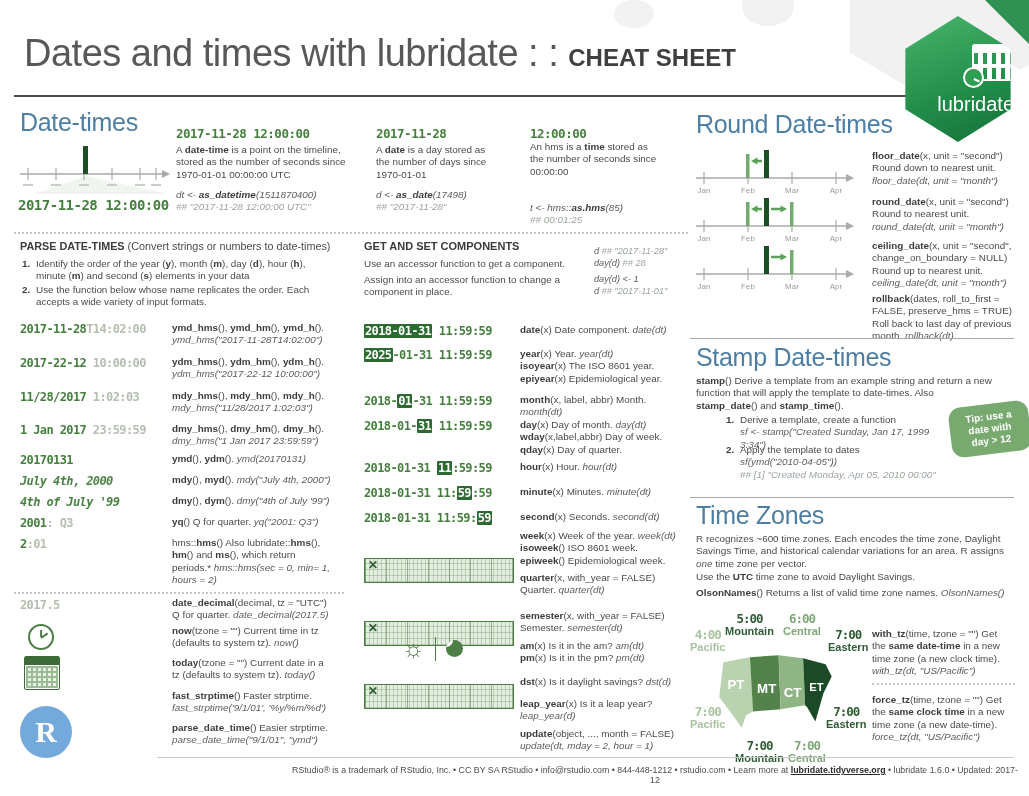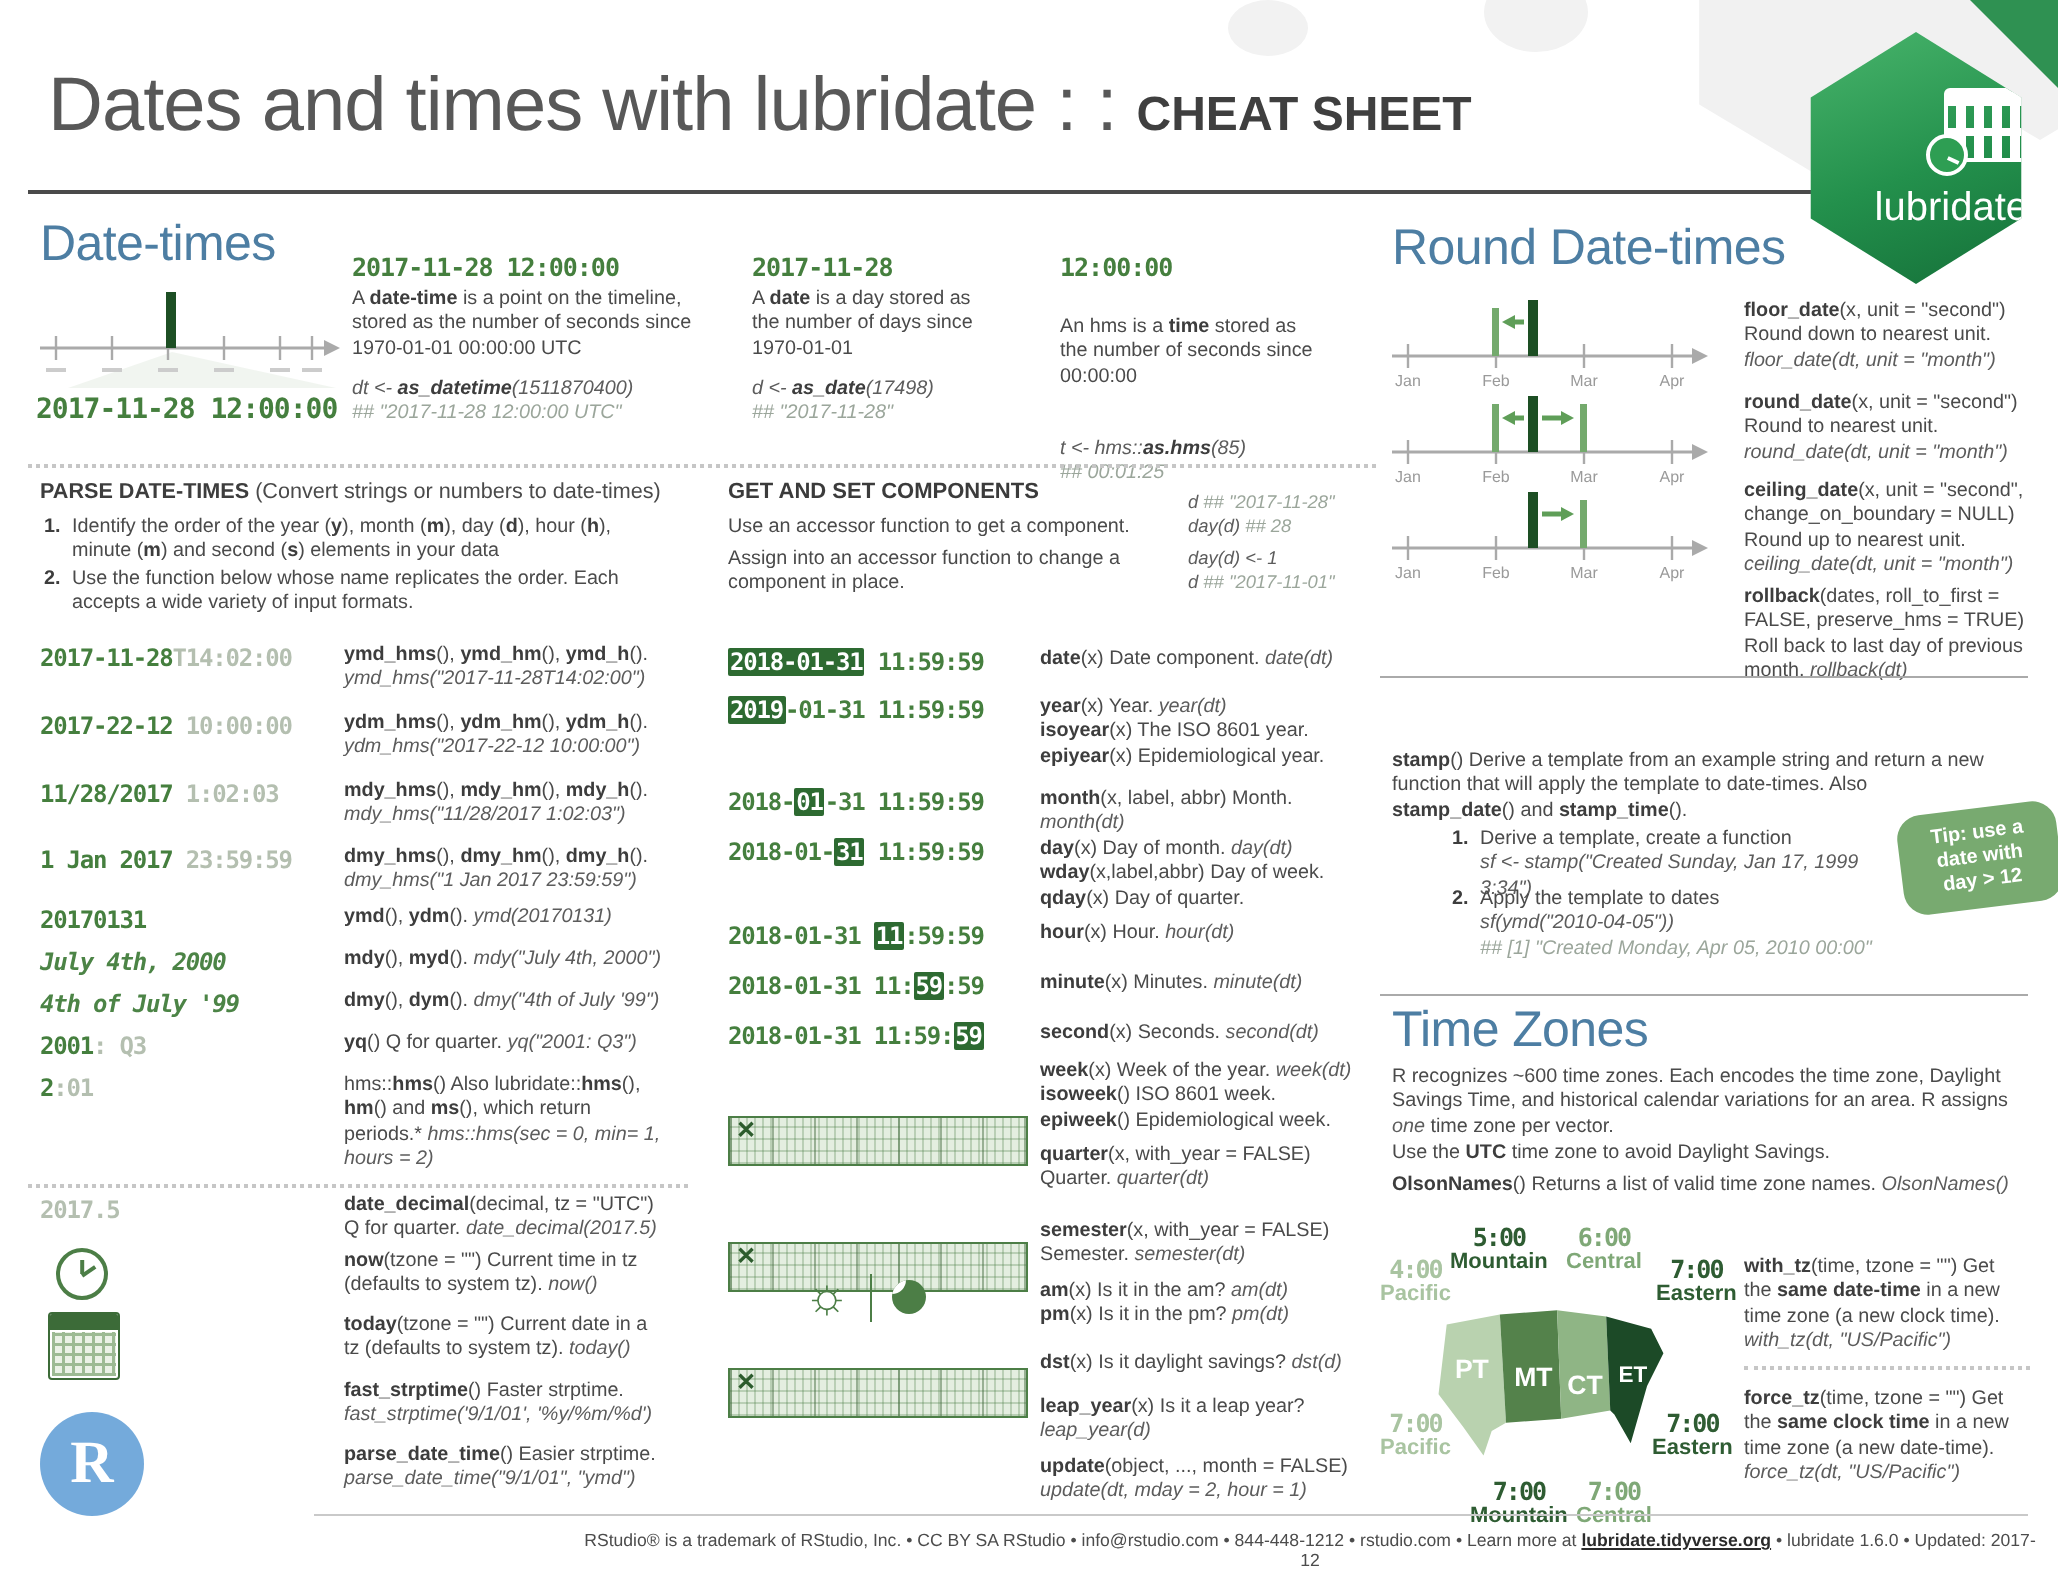--- a/index.html
+++ b/index.html
@@ -147,21 +147,21 @@
     <div class="txt" style="margin-top:8px"><span class="sg-i">dt &lt;- </span><span class="sg-bi">as_datetime</span><span class="sg-i">(1511870400)</span><br><span class="sg-c">## "2017-11-28 12:00:00 UTC"</span></div>
   </div>
 
   <div class="abs" style="left:376px;top:126px;width:148px">
     <div class="code-head">2017-11-28</div>
     <div class="txt" style="margin-top:3px"><span class="sg-r">A </span><span class="sg-b">date</span><span class="sg-r"> is a day stored as</span><br><span class="sg-r">the number of days since</span><br><span class="sg-r">1970-01-01</span></div>
     <div class="txt" style="margin-top:8px"><span class="sg-i">d &lt;- </span><span class="sg-bi">as_date</span><span class="sg-i">(17498)</span><br><span class="sg-c">## "2017-11-28"</span></div>
   </div>
   <div class="abs" style="left:530px;top:126px;width:160px">
     <div class="code-head">12:00:00</div>
-    <div class="txt" style="margin-top:17px"><span class="sg-r">An hms is a </span><span class="sg-b">time</span><span class="sg-r"> stored as</span><br><span class="sg-r">the number of seconds since</span><br><span class="sg-r">00:00:00</span></div>
+    <div class="txt" style="margin-top:0"><span class="sg-r">An hms is a </span><span class="sg-b">time</span><span class="sg-r"> stored as</span><br><span class="sg-r">the number of seconds since</span><br><span class="sg-r">00:00:00</span></div>
     <div class="txt" style="margin-top:24px"><span class="sg-i">t &lt;- hms::</span><span class="sg-bi">as.hms</span><span class="sg-i">(85)</span><br><span class="sg-c">## 00:01:25</span></div>
   </div>
 
   <div class="abs dotted" style="left:14px;top:232px;width:674px"></div>
 
   <div class="abs txt" style="left:20px;top:240px;font-size:10.8px"><span class="sg-b">PARSE DATE-TIMES</span><span class="sg-r"> (Convert strings or numbers to date-times)</span></div>
   <div class="abs txt num" style="left:22px;top:258px">1.</div>
   <div class="abs txt" style="left:36px;top:258px"><span class="sg-r">Identify the order of the year (</span><span class="sg-b">y</span><span class="sg-r">), month (</span><span class="sg-b">m</span><span class="sg-r">), day (</span><span class="sg-b">d</span><span class="sg-r">), hour (</span><span class="sg-b">h</span><span class="sg-r">),</span><br><span class="sg-r">minute (</span><span class="sg-b">m</span><span class="sg-r">) and second (</span><span class="sg-b">s</span><span class="sg-r">) elements in your data</span></div>
   <div class="abs txt num" style="left:22px;top:284px">2.</div>
   <div class="abs txt" style="left:36px;top:284px"><span class="sg-r">Use the function below whose name replicates the order. Each</span><br><span class="sg-r">accepts a wide variety of input formats.</span></div>
@@ -204,21 +204,21 @@
   </div>
 
   <div class="abs sec-head" style="left:364px;top:240px">GET AND SET COMPONENTS</div>
   <div class="abs txt" style="left:364px;top:258px;width:230px">Use an accessor function to get a component.</div>
   <div class="abs txt" style="left:364px;top:274px;width:230px"><span class="sg-r">Assign into an accessor function to change a</span><br><span class="sg-r">component in place.</span></div>
   <div class="abs txt-sm" style="left:594px;top:246px;width:100px"><span class="sg-i">d </span><span class="sg-c">## "2017-11-28"</span><br><span class="sg-i">day(d) </span><span class="sg-c">## 28</span></div>
   <div class="abs txt-sm" style="left:594px;top:274px;width:100px"><span class="sg-i">day(d) &lt;- 1</span><br><span class="sg-i">d </span><span class="sg-c">## "2017-11-01"</span></div>
 
   <div class="abs ex" style="left:364px;top:324px"><span class="exp"></span><span class="exh">2018-01-31</span><span class="exp"> 11:59:59</span></div>
   <div class="abs txt" style="left:520px;top:324px;width:172px"><span class="sg-b">date</span><span class="sg-r">(x) Date component. </span><span class="sg-i">date(dt)</span></div>
-  <div class="abs ex" style="left:364px;top:348px"><span class="exp"></span><span class="exh">2019</span><span class="exp">-01-31 11:59:59</span></div>
+  <div class="abs ex" style="left:364px;top:348px"><span class="exp"></span><span class="exh">2025</span><span class="exp">-01-31 11:59:59</span></div>
   <div class="abs txt" style="left:520px;top:348px;width:172px"><span class="sg-b">year</span><span class="sg-r">(x) Year. </span><span class="sg-i">year(dt)</span><br><span class="sg-b">isoyear</span><span class="sg-r">(x) The ISO 8601 year.</span><br><span class="sg-b">epiyear</span><span class="sg-r">(x) Epidemiological year.</span></div>
   <div class="abs ex" style="left:364px;top:394px"><span class="exp">2018-</span><span class="exh">01</span><span class="exp">-31 11:59:59</span></div>
   <div class="abs txt" style="left:520px;top:394px;width:172px"><span class="sg-b">month</span><span class="sg-r">(x, label, abbr) Month.</span><br><span class="sg-i">month(dt)</span></div>
   <div class="abs ex" style="left:364px;top:419px"><span class="exp">2018-01-</span><span class="exh">31</span><span class="exp"> 11:59:59</span></div>
   <div class="abs txt" style="left:520px;top:419px;width:172px"><span class="sg-b">day</span><span class="sg-r">(x) Day of month. </span><span class="sg-i">day(dt)</span><br><span class="sg-b">wday</span><span class="sg-r">(x,label,abbr) Day of week.</span><br><span class="sg-b">qday</span><span class="sg-r">(x) Day of quarter.</span></div>
   <div class="abs ex" style="left:364px;top:461px"><span class="exp">2018-01-31 </span><span class="exh">11</span><span class="exp">:59:59</span></div>
   <div class="abs txt" style="left:520px;top:461px;width:172px"><span class="sg-b">hour</span><span class="sg-r">(x) Hour. </span><span class="sg-i">hour(dt)</span></div>
   <div class="abs ex" style="left:364px;top:486px"><span class="exp">2018-01-31 11:</span><span class="exh">59</span><span class="exp">:59</span></div>
   <div class="abs txt" style="left:520px;top:486px;width:172px"><span class="sg-b">minute</span><span class="sg-r">(x) Minutes. </span><span class="sg-i">minute(dt)</span></div>
   <div class="abs ex" style="left:364px;top:511px"><span class="exp">2018-01-31 11:59:</span><span class="exh">59</span><span class="exp"></span></div>
@@ -306,20 +306,21 @@
     <polygon points="93,13 86.5,9.5 86.5,16.5" fill="#5f9e58"></polygon>
   </svg>
 
   <div class="abs txt" style="left:872px;top:150px;width:154px"><span class="sg-b">floor_date</span><span class="sg-r">(x, unit = "second")</span><br><span class="sg-r">Round down to nearest unit.</span><br><span class="sg-i">floor_date(dt, unit = "month")</span></div>
   <div class="abs txt" style="left:872px;top:196px;width:154px"><span class="sg-b">round_date</span><span class="sg-r">(x, unit = "second")</span><br><span class="sg-r">Round to nearest unit.</span><br><span class="sg-i">round_date(dt, unit = "month")</span></div>
   <div class="abs txt" style="left:872px;top:240px;width:154px"><span class="sg-b">ceiling_date</span><span class="sg-r">(x, unit = "second",</span><br><span class="sg-r">change_on_boundary = NULL)</span><br><span class="sg-r">Round up to nearest unit.</span><br><span class="sg-i">ceiling_date(dt, unit = "month")</span></div>
   <div class="abs txt" style="left:872px;top:293px;width:154px"><span class="sg-b">rollback</span><span class="sg-r">(dates, roll_to_first =</span><br><span class="sg-r">FALSE, preserve_hms = TRUE)</span><br><span class="sg-r">Roll back to last day of previous</span><br><span class="sg-r">month. </span><span class="sg-i">rollback(dt)</span></div>
 
   <div class="abs thin" style="left:690px;top:338px;width:324px"></div>
 
+  <div class="abs h-blue" style="left:696px;top:343px">Stamp Date-times</div>
   <div class="abs txt" style="left:696px;top:375px;width:330px"><span class="sg-b">stamp</span><span class="sg-r">() Derive a template from an example string and return a new</span><br><span class="sg-r">function that will apply the template to date-times. Also</span><br><span class="sg-b">stamp_date</span><span class="sg-r">() and </span><span class="sg-b">stamp_time</span><span class="sg-r">().</span></div>
   <div class="abs txt num" style="left:726px;top:414px">1.</div>
   <div class="abs txt" style="left:740px;top:414px;width:215px"><span class="sg-r">Derive a template, create a function</span><br><span class="sg-i">sf &lt;- stamp("Created Sunday, Jan 17, 1999 3:34")</span></div>
   <div class="abs tip" style="left:950px;top:404px"><span class="sg-w">Tip: use a</span><br><span class="sg-w">date with</span><br><span class="sg-w">day &gt; 12</span></div>
   <div class="abs txt num" style="left:726px;top:444px">2.</div>
   <div class="abs txt" style="left:740px;top:444px;width:230px"><span class="sg-r">Apply the template to dates</span><br><span class="sg-i">sf(ymd("2010-04-05"))</span><br><span class="sg-c">## [1] "Created Monday, Apr 05, 2010 00:00"</span></div>
 
   <div class="abs thin" style="left:690px;top:497px;width:324px"></div>
 
   <div class="abs h-blue" style="left:696px;top:501px">Time Zones</div>

